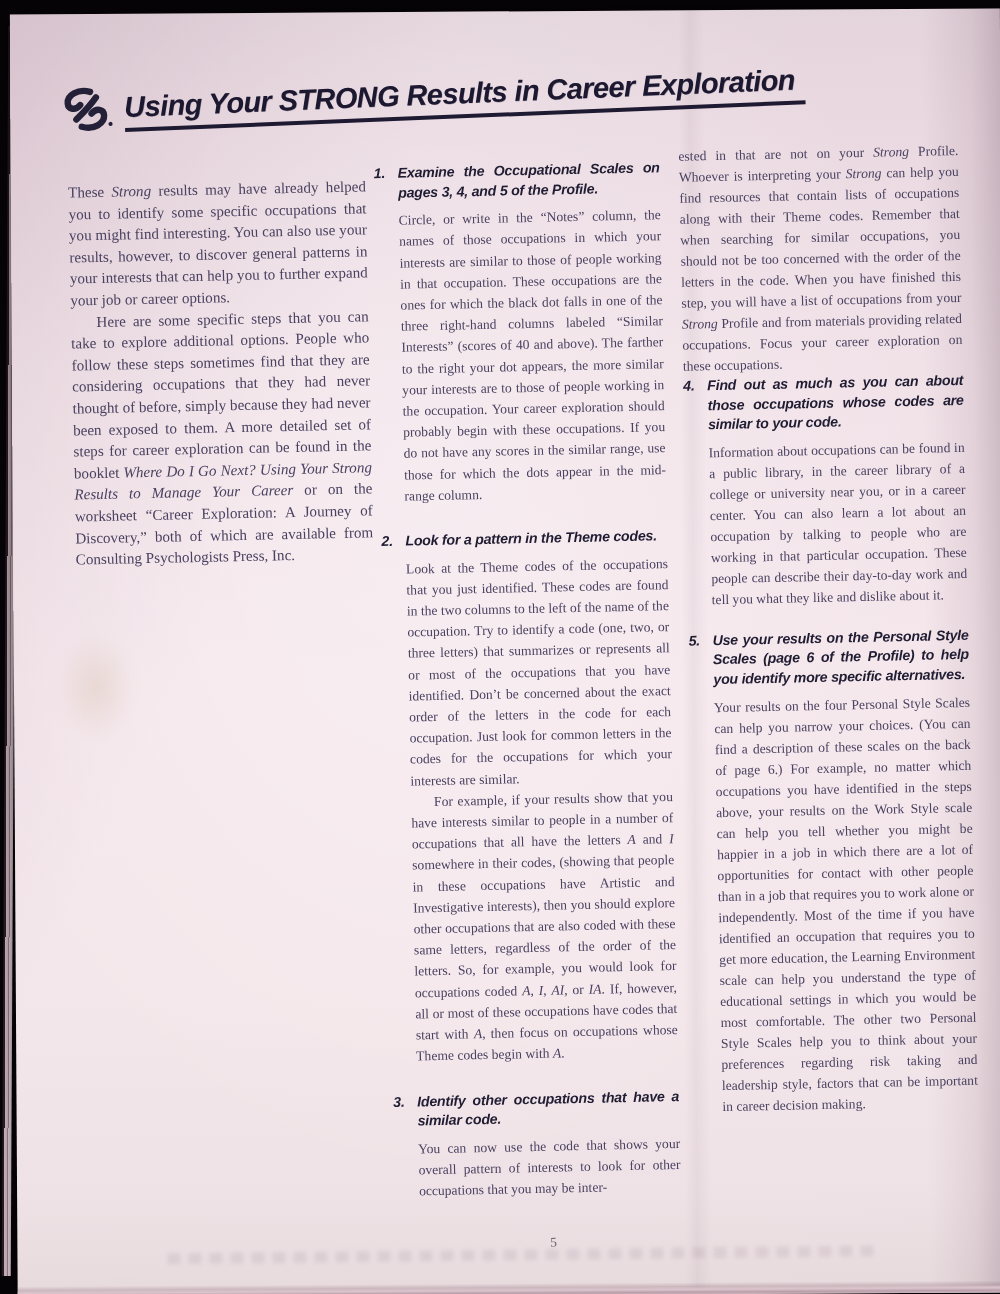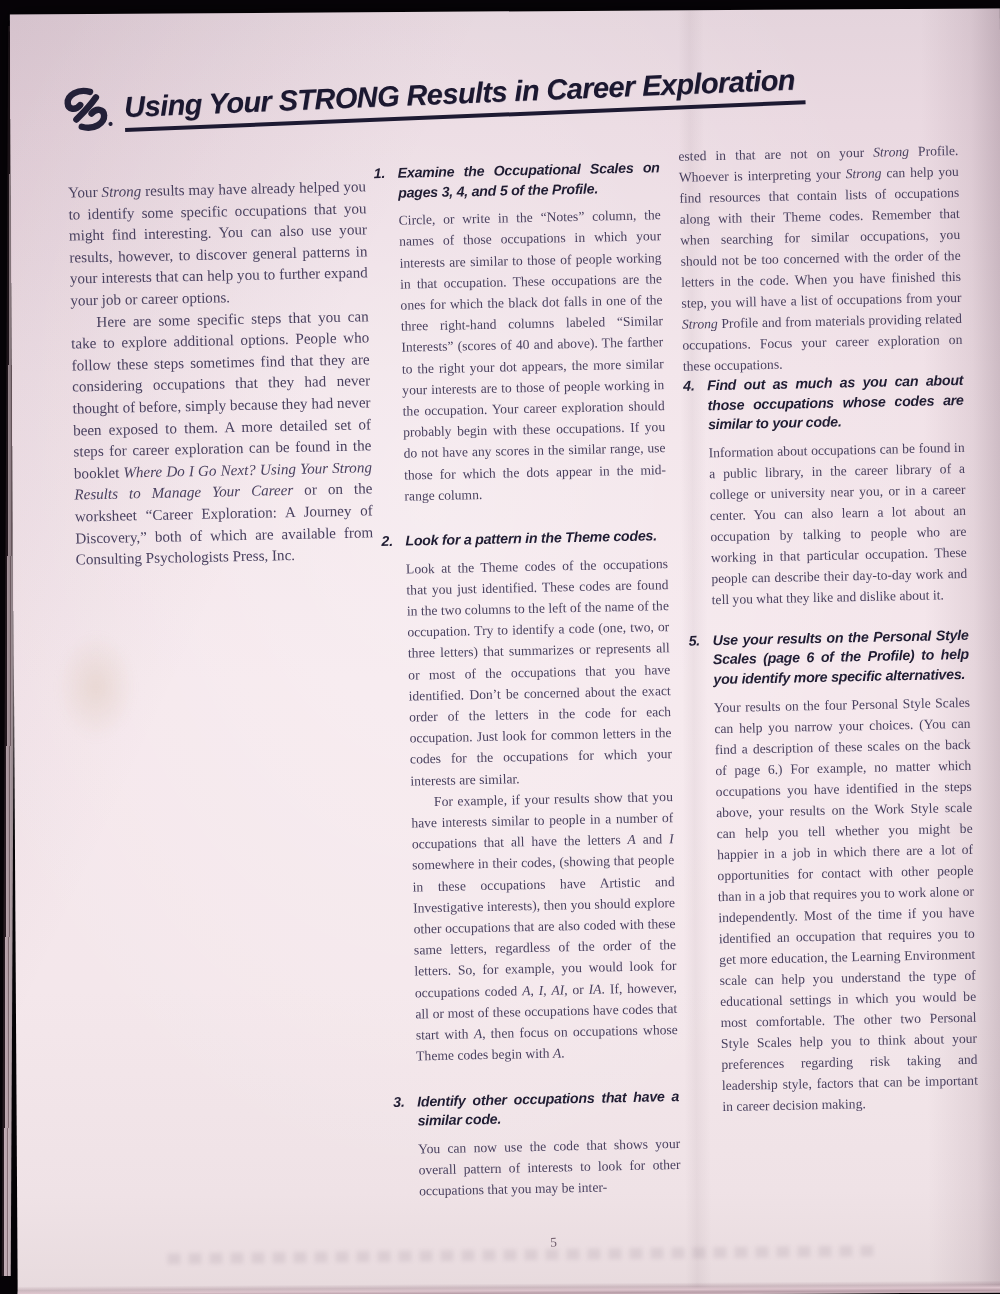--- a/index.html
+++ b/index.html
@@ -111,21 +111,21 @@
               <path d="M47 17 C 37 27, 28 33, 18 40"></path>
               <path d="M23 50 C 37 57, 52 51, 53 41 C 54 33, 45 30, 38 36"></path>
             </g>
             <circle cx="59" cy="53" r="2.6" fill="#232038"></circle>
           </svg>
         </span>
         <h1 class="page-title">Using Your STRONG Results in Career Exploration</h1>
       </div>
 
       <div class="col col-1">
-        <p><span>Your </span><span class="it">Strong</span><span> results may have already helped you to identify some specific occupations that you might find interesting. You can also use your results, however, to discover general patterns in your interests that can help you to further expand your job or career options.</span></p>
+        <p><span>These </span><span class="it">Strong</span><span> results may have already helped you to identify some specific occupations that you might find interesting. You can also use your results, however, to discover general patterns in your interests that can help you to further expand your job or career options.</span></p>
         <p class="indent"><span>Here are some specific steps that you can take to explore additional options. People who follow these steps sometimes find that they are considering occupations that they had never thought of before, simply because they had never been exposed to them. A more detailed set of steps for career exploration can be found in the booklet </span><span class="it">Where Do I Go Next? Using Your Strong Results to Manage Your Career</span><span> or on the worksheet “Career Exploration: A Journey of Discovery,” both of which are available from Consulting Psychologists Press, Inc.</span></p>
       </div>
 
       <div class="col col-2">
         <section class="step">
           <div class="step-head">
             <span class="step-num">1.</span>
             <h2 class="step-title">Examine the Occupational Scales on pages 3, 4, and 5 of the Profile.</h2>
           </div>
           <div class="step-body">

